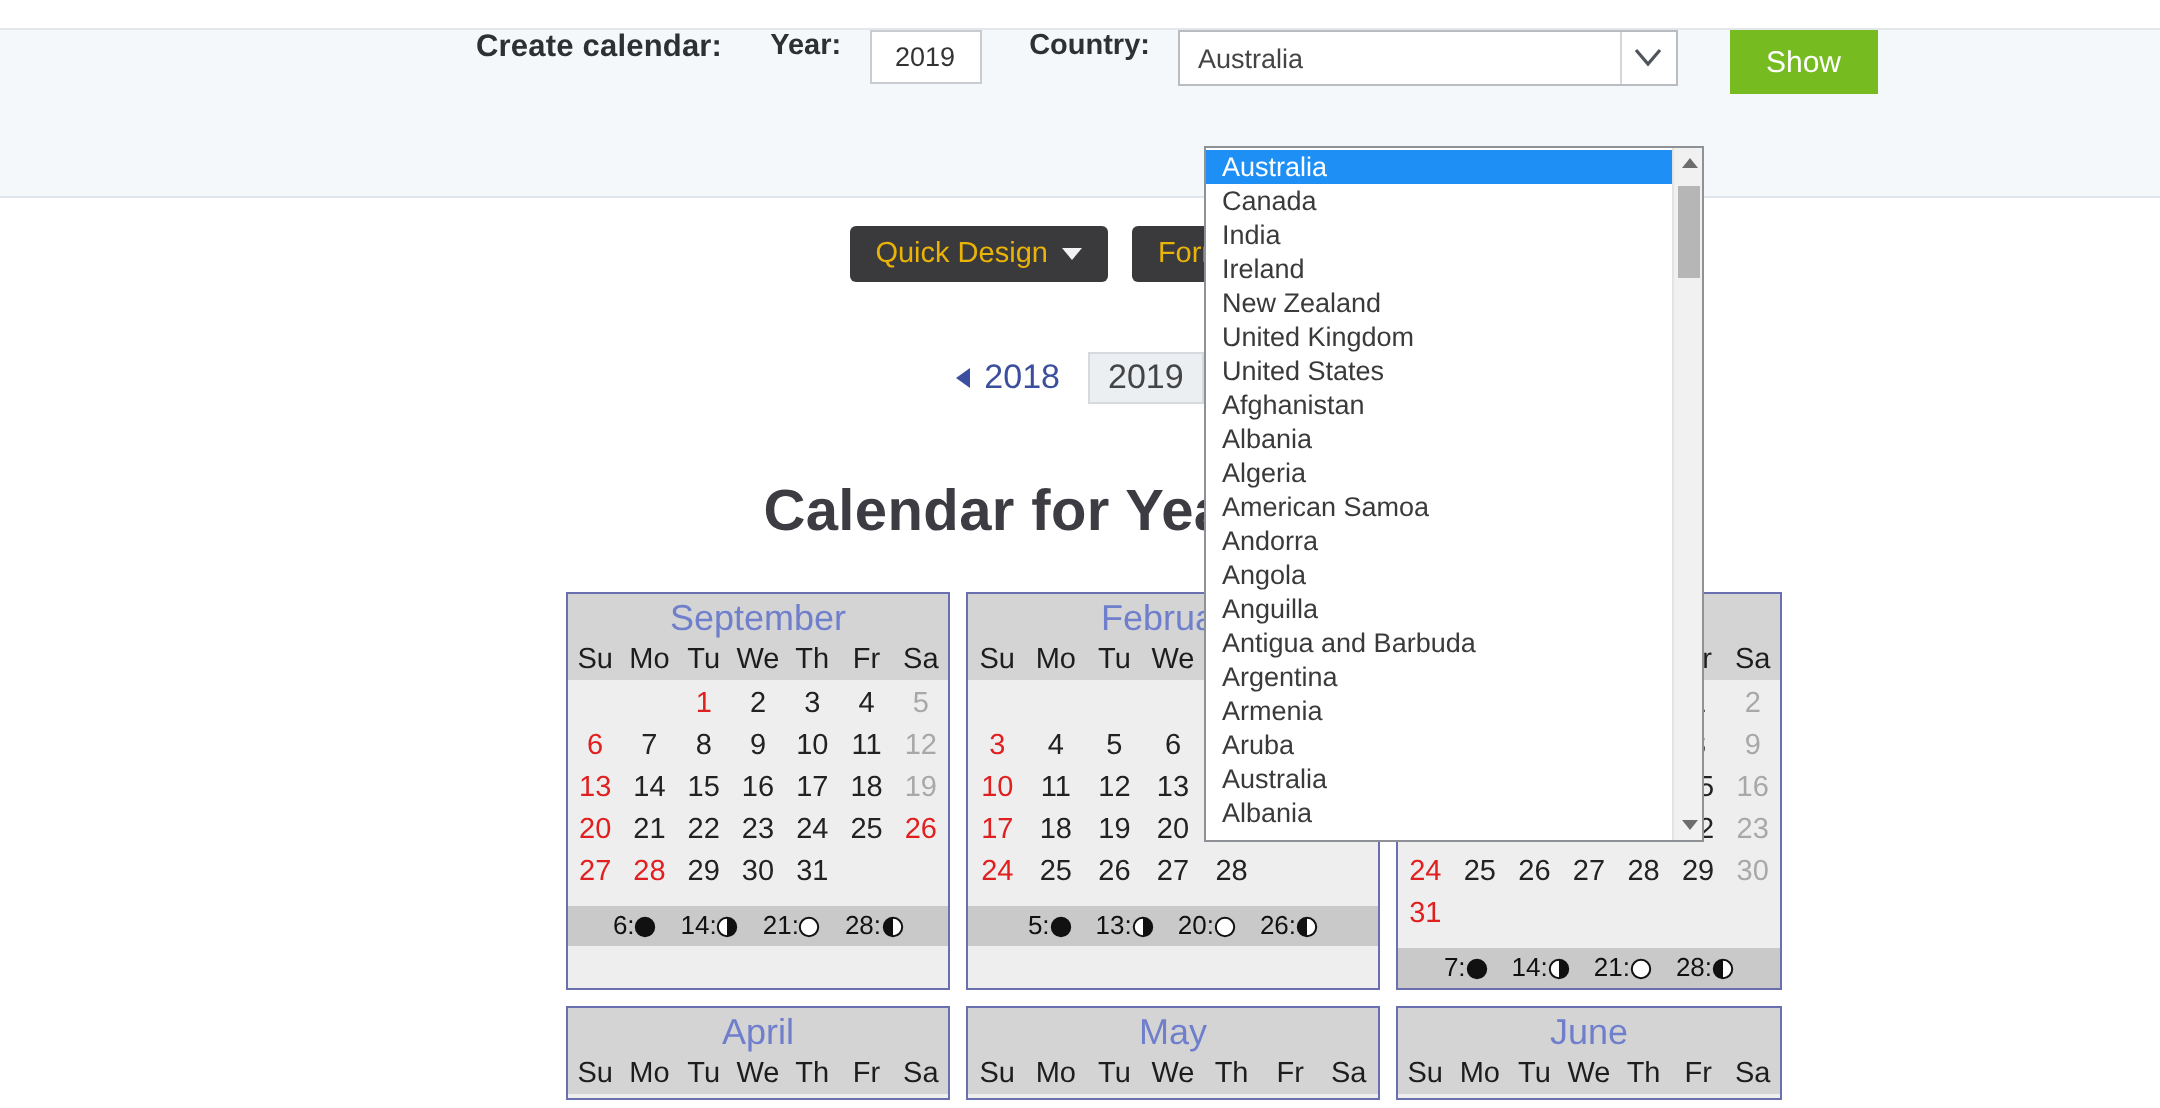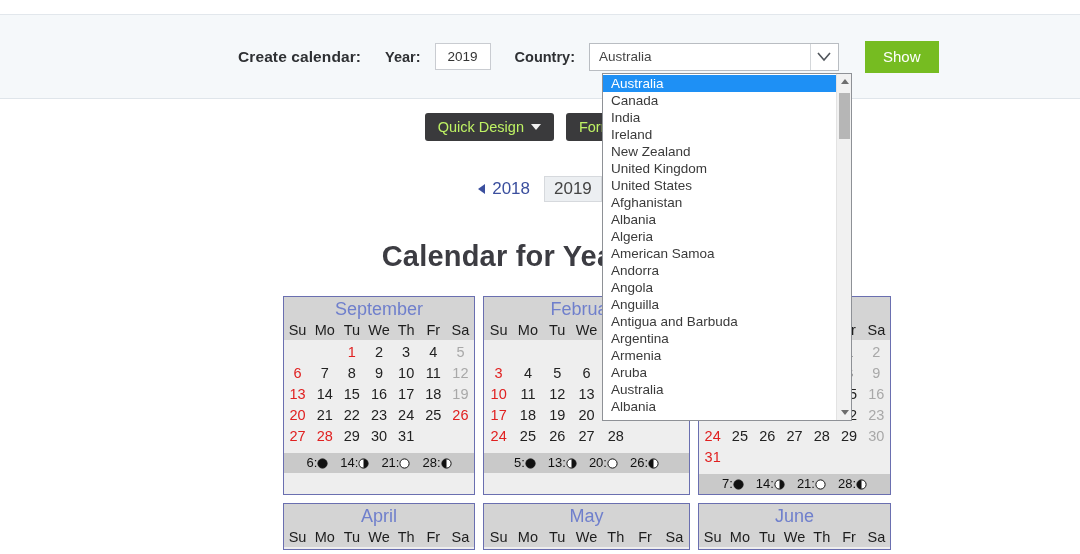--- a/index.html
+++ b/index.html
@@ -13,21 +13,21 @@
   }
 
   
   #topbar {
     position:absolute; left:0; top:14px; width:1080px; height:85px;
     background:#f5f8fa;
     border-top:1px solid #e2e7ec;
     border-bottom:1px solid #dfe5ea;
   }
   #topbar-inner {
-    display:flex; align-items:center; gap:12px;
+    display:flex; align-items:flex-start; gap:12px;
     height:100%; padding-left:238px;
   }
   .bar-label {
     font-size:15.5px; font-weight:bold; color:#2e3033;
     white-space:nowrap; letter-spacing:.1px;
   }
   .bar-sublabel {
     font-size:14.5px; font-weight:bold; color:#2e3033;
     white-space:nowrap; margin-left:12px;
   }
@@ -66,21 +66,21 @@
     display:flex; align-items:center; justify-content:center;
   }
 
   
   #design-row {
     position:absolute; left:0; top:112px; width:1080px; height:30px;
     display:flex; justify-content:center; align-items:center; gap:12px;
     padding-left:6px;
   }
   .dark-btn {
-    background:#3a3a3c; color:#bef264;
+    background:#3a3a3c; color:#eab308;
     font-size:14.5px; height:28px; padding:0 13px;
     border:none; border-radius:3px;
     display:flex; align-items:center; gap:7px;
     cursor:pointer; white-space:nowrap;
   }
   .caret-down {
     width:0;height:0;border-left:5px solid transparent;
     border-right:5px solid transparent;border-top:6px solid #f2f2f2;
     display:inline-block;
   }

